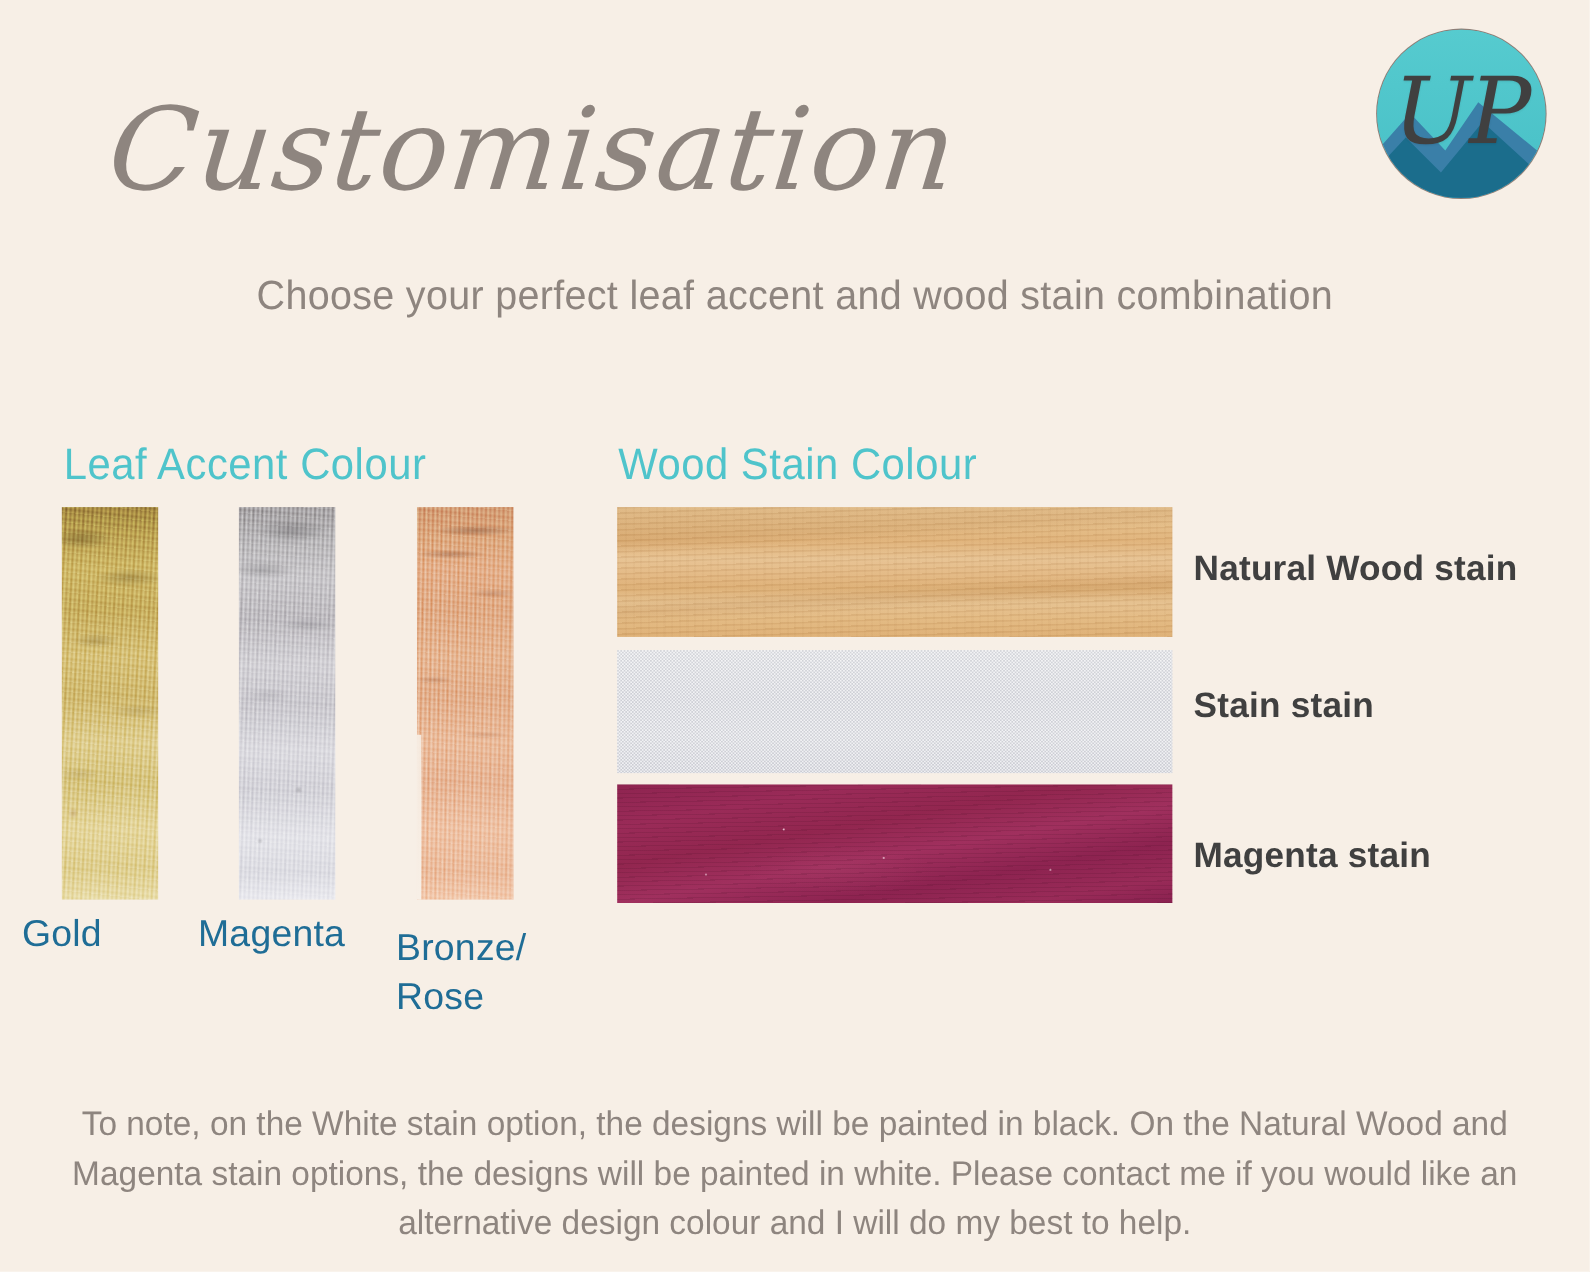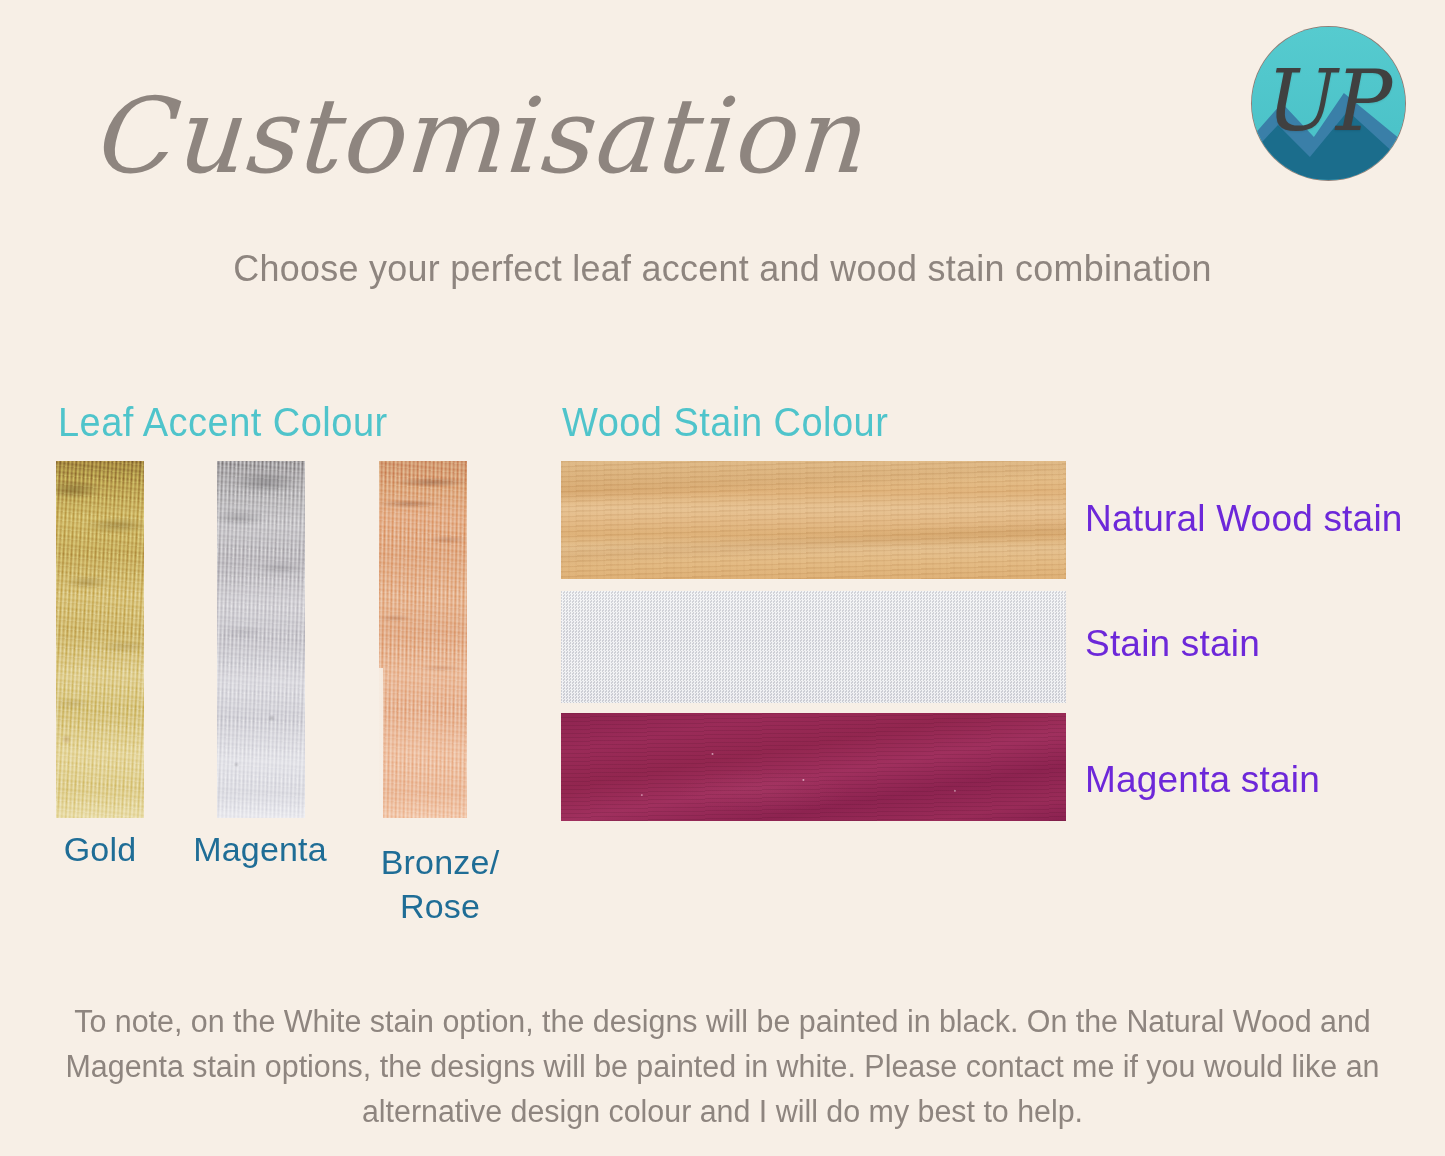--- a/index.html
+++ b/index.html
@@ -183,21 +183,20 @@
       linear-gradient(97deg, rgba(255,255,255,.0) 0%, rgba(255,255,255,.0) 100%);
   }
   #foil-bronze .foil-edge {
     position:absolute; left:0; top:58%; bottom:0; width:4px;
     background: linear-gradient(180deg, rgba(247,239,230,.9), rgba(247,239,230,1));
   }
 
   .foil-label {
     position: absolute;
     width: 160px;
-    text-align: center;
     top: 828px;
     font-size: 34px;
     line-height: 1.28;
     color: #1F6D96;
     font-weight: 300;
     letter-spacing: .2px;
   }
   #label-gold   { left: 20px;  }
   #label-silver { left: 180px; }
   #label-bronze { left: 360px; margin-top: 13px; }
@@ -249,23 +248,23 @@
       radial-gradient(circle 2px at 30% 38%, rgba(255,230,240,.9), transparent 70%),
       radial-gradient(circle 2px at 48% 62%, rgba(255,235,245,.85), transparent 70%),
       radial-gradient(circle 2px at 78% 72%, rgba(255,230,240,.8), transparent 70%),
       radial-gradient(circle 2px at 16% 76%, rgba(255,230,240,.7), transparent 70%),
       radial-gradient(ellipse 120px 30px at 40% 72%, rgba(175,70,110,.22), transparent 72%);
   }
 
   .wood-label {
     position: absolute;
     left: 1085px;
-    font-size: 37px;
-    color: #6d28d9;
-    font-weight: 400;
+    font-size: 32px;
+    color: #404040;
+    font-weight: 700;
     letter-spacing: .2px;
   }
   #wlabel-natural { top: 498px; }
   #wlabel-white   { top: 623px; }
   #wlabel-magenta { top: 749px; margin-top: 10px; }
 
   
   .footer {
     position: absolute;
     left: 40px;

